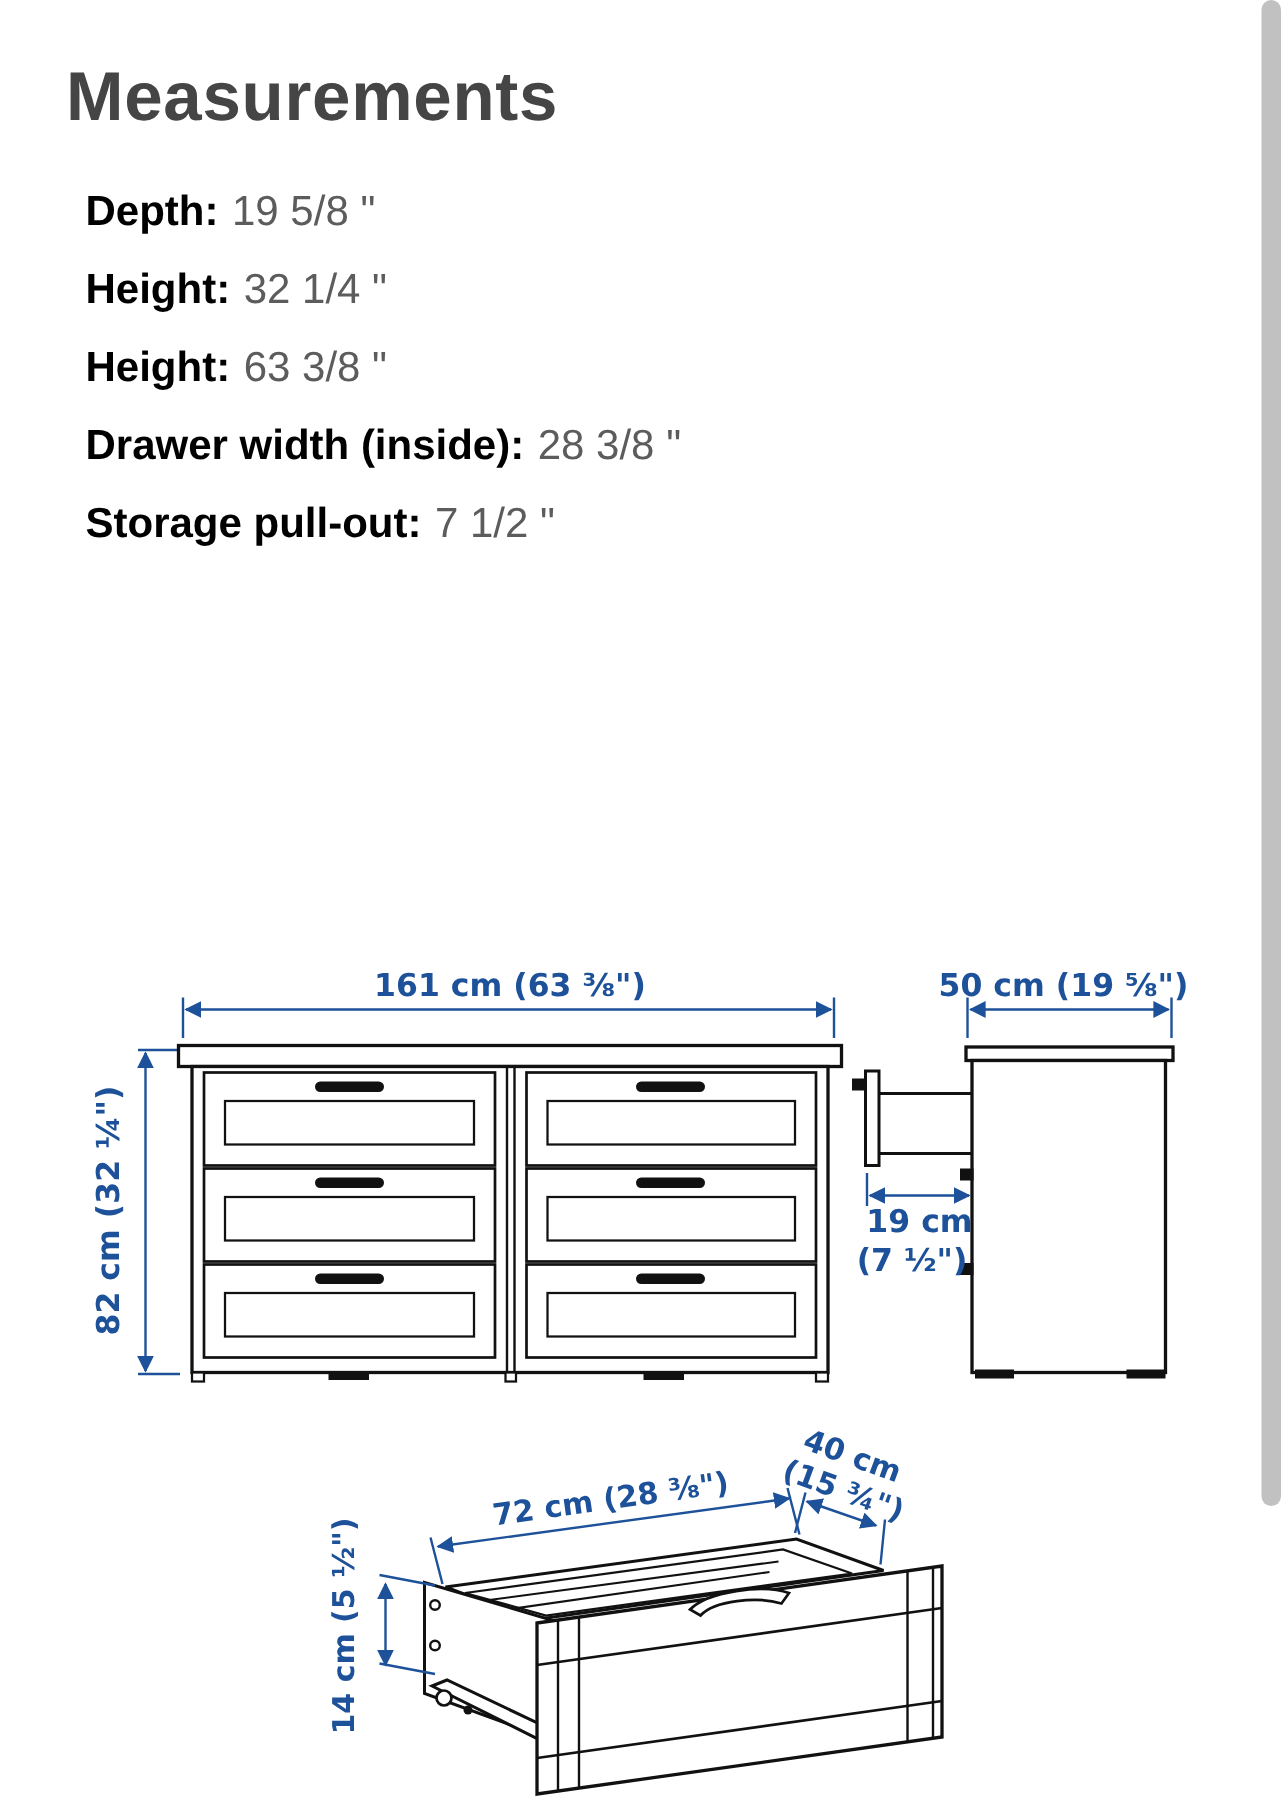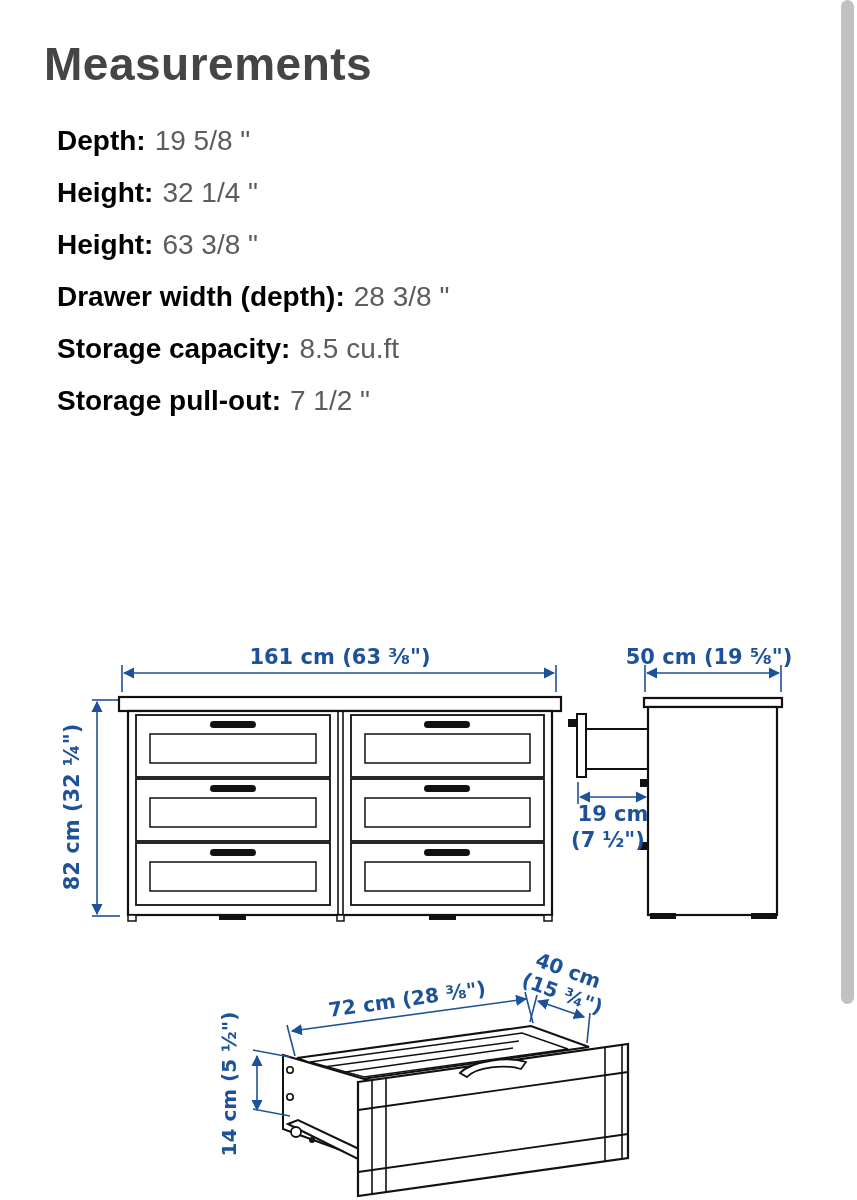--- a/index.html
+++ b/index.html
@@ -29,24 +29,21 @@
     <div class="m-row">
       <span class="m-label">Depth:</span><span class="m-value">19 5/8 "</span>
     </div>
     <div class="m-row">
       <span class="m-label">Height:</span><span class="m-value">32 1/4 "</span>
     </div>
     <div class="m-row">
       <span class="m-label">Height:</span><span class="m-value">63 3/8 "</span>
     </div>
     <div class="m-row">
-      <span class="m-label">Drawer width (depth):</span><span class="m-value">28 3/8 "</span>
-    </div>
-    <div class="m-row">
-      <span class="m-label">Storage capacity:</span><span class="m-value">8.5 cu.ft</span>
+      <span class="m-label">Drawer width (inside):</span><span class="m-value">28 3/8 "</span>
     </div>
     <div class="m-row">
       <span class="m-label">Storage pull-out:</span><span class="m-value">7 1/2 "</span>
     </div>
   </div>
 
   <svg class="diagram" width="857" height="580" viewBox="0 620 857 580">
     <defs>
       <marker id="ah" viewBox="0 0 10 10" refX="9" refY="5" markerWidth="7" markerHeight="7" orient="auto-start-reverse">
         <path d="M0,0 L10,5 L0,10 z" fill="#1d5199"></path>

